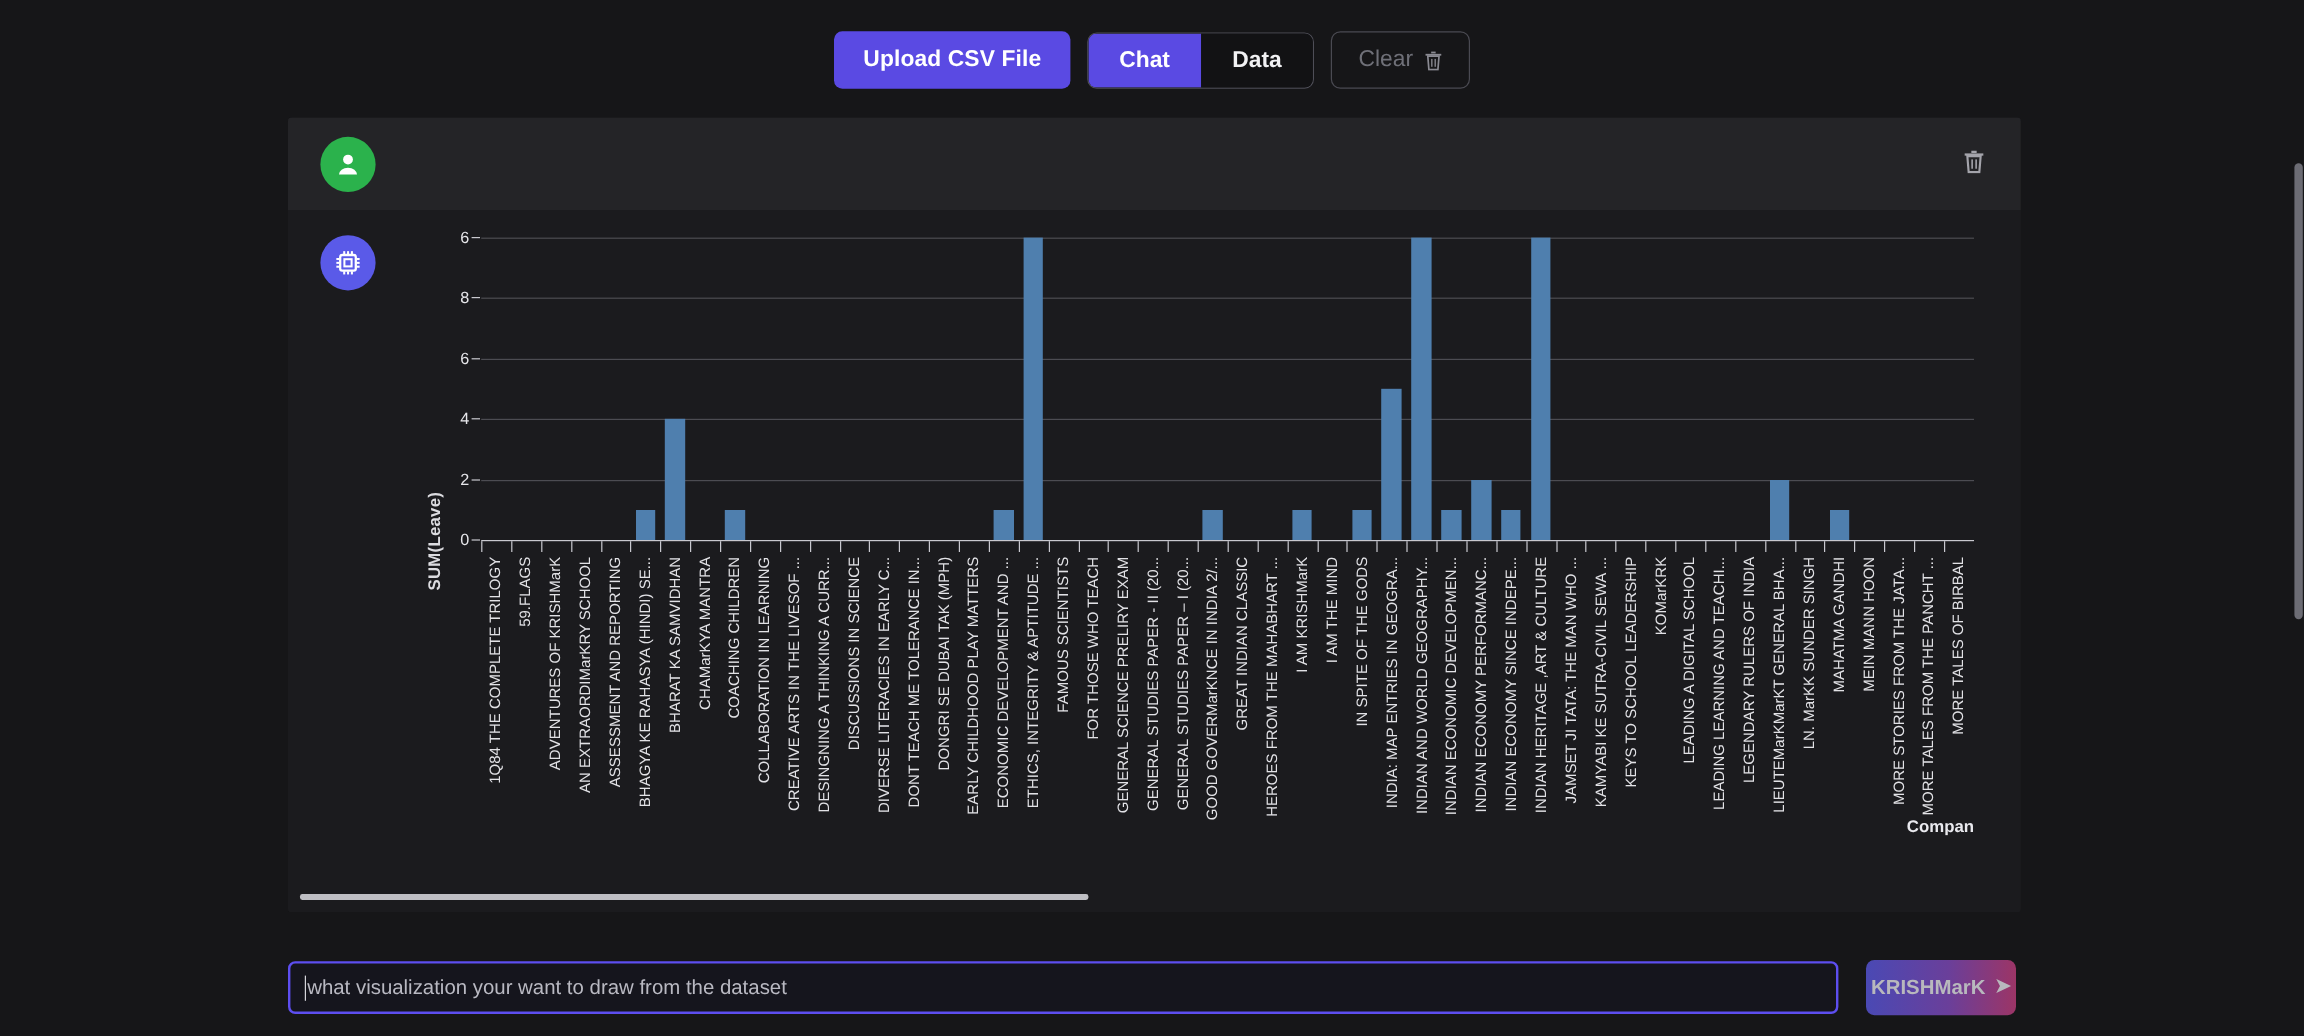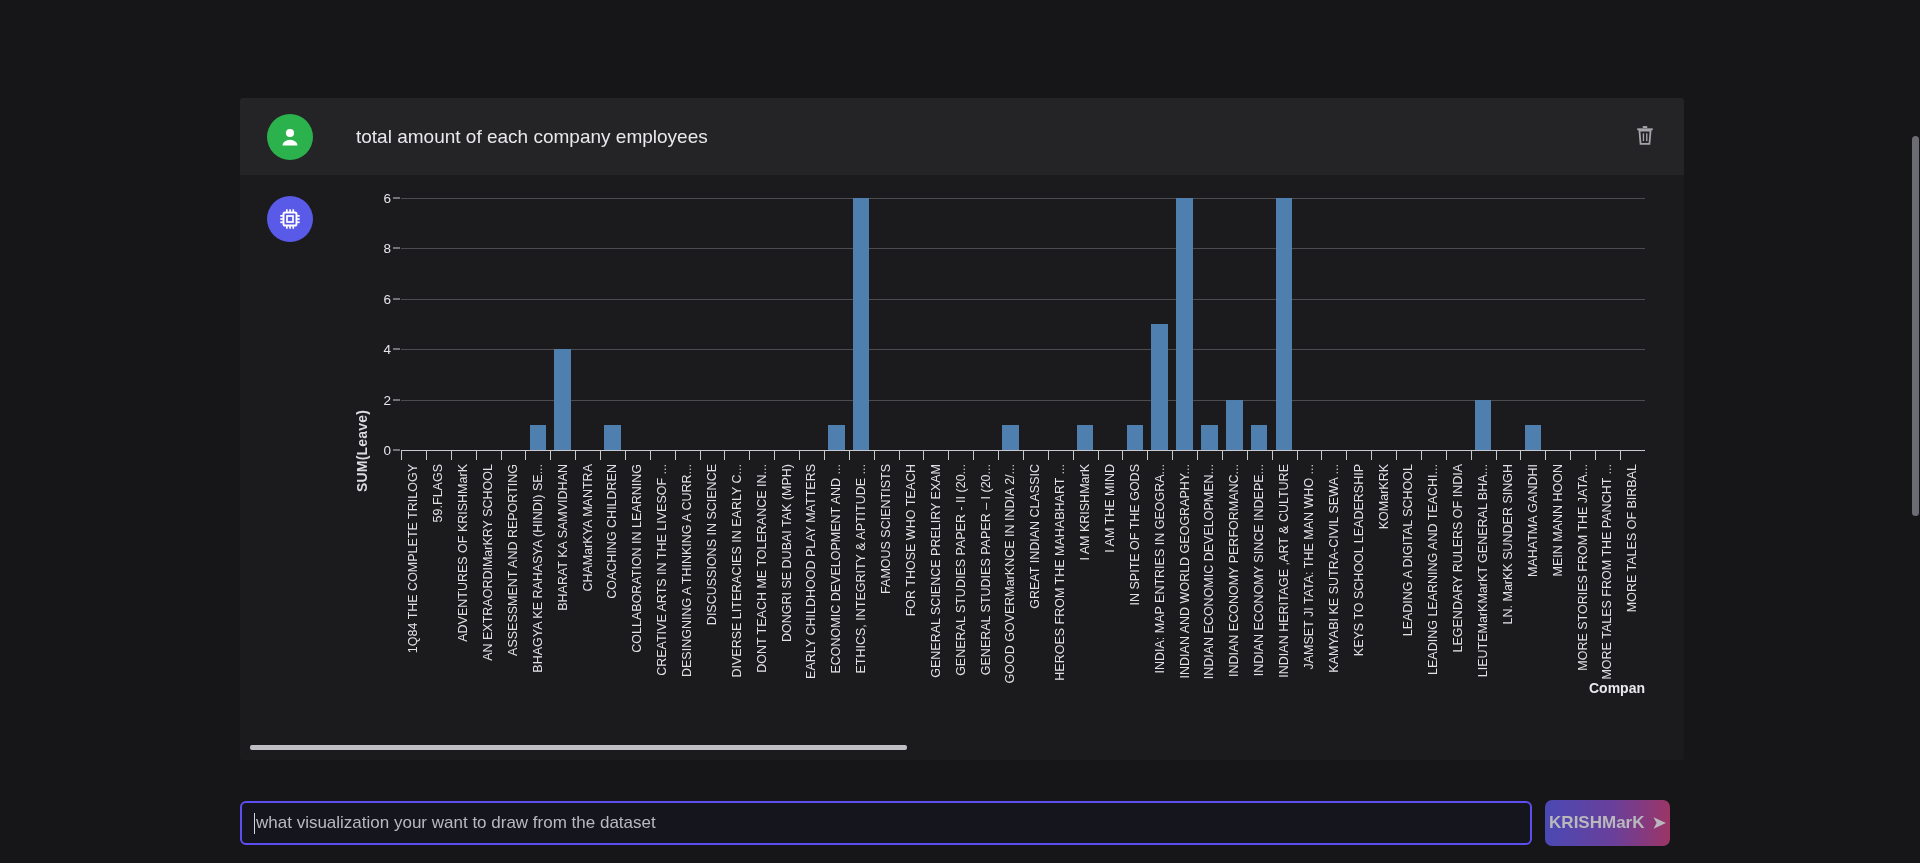--- a/index.html
+++ b/index.html
@@ -148,21 +148,21 @@
     width: 1424px; height: 7px;
   }
   .hscroll-thumb {
     position: absolute; left: 0; top: 0; height: 5px; width: 657px;
     background: #bfbfc4; border-radius: 2px;
   }
 
   
   .input-row {
     position: absolute; left: 240px; top: 800px;
-    width: 1444px; display: flex; align-items: center; gap: 13px;
+    width: 1444px; display: flex; align-items: center; gap: 23px;
   }
   .prompt {
     position: relative;
     width: 1292px; height: 44px;
     background: #15151d;
     border: 2px solid #5d4ef0; border-radius: 6px;
     display: flex; align-items: center;
     padding: 0 12px;
   }
   .caret {
@@ -188,31 +188,49 @@
   .page-scroll-thumb {
     position: absolute; right: 1px; top: 136px; width: 7px; height: 380px;
     background: #6c6c74; border-radius: 4px;
   }
 </style>
 </head>
 <body>
 
 <div class="app">
 
+  <div class="toolbar">
+    <button class="btn-upload">Upload CSV File</button>
+
+    <div class="segmented">
+      <button class="seg active">Chat</button>
+      <button class="seg inactive">Data</button>
+    </div>
+
+    <button class="btn-clear">
+      <span>Clear</span>
+      <svg class="trash-sm" viewBox="0 0 16 18">
+        <rect x="1" y="3" width="14" height="1.6" fill="#8a8a92"></rect>
+        <rect x="6" y="1" width="4" height="1.6" fill="#8a8a92"></rect>
+        <path d="M3 5 h10 l-1 12 h-8 Z" fill="none" stroke="#8a8a92" stroke-width="1.5"></path>
+        <rect x="6" y="7.5" width="1.2" height="7" fill="#8a8a92"></rect>
+        <rect x="9" y="7.5" width="1.2" height="7" fill="#8a8a92"></rect>
+      </svg>
+    </button>
+  </div>
 
   <div class="panel">
 
     <div class="msg-user">
       <div class="avatar user">
         <svg width="26" height="26" viewBox="0 0 26 26">
           <circle cx="13" cy="9" r="4.1" fill="#ffffff"></circle>
           <path d="M5.5 21.5 a7.5 5.8 0 0 1 15 0 Z" fill="#ffffff"></path>
         </svg>
       </div>
-      <div class="msg-text">total amount of each company employees</div>
       <div class="msg-delete">
         <svg width="18" height="20" viewBox="0 0 16 18">
           <rect x="1" y="3" width="14" height="1.7" fill="#c8c8d0"></rect>
           <rect x="6" y="1" width="4" height="1.7" fill="#c8c8d0"></rect>
           <path d="M3 5 h10 l-1 12 h-8 Z" fill="none" stroke="#c8c8d0" stroke-width="1.6"></path>
           <rect x="6" y="7.5" width="1.2" height="7" fill="#c8c8d0"></rect>
           <rect x="9" y="7.5" width="1.2" height="7" fill="#c8c8d0"></rect>
         </svg>
       </div>
     </div>

